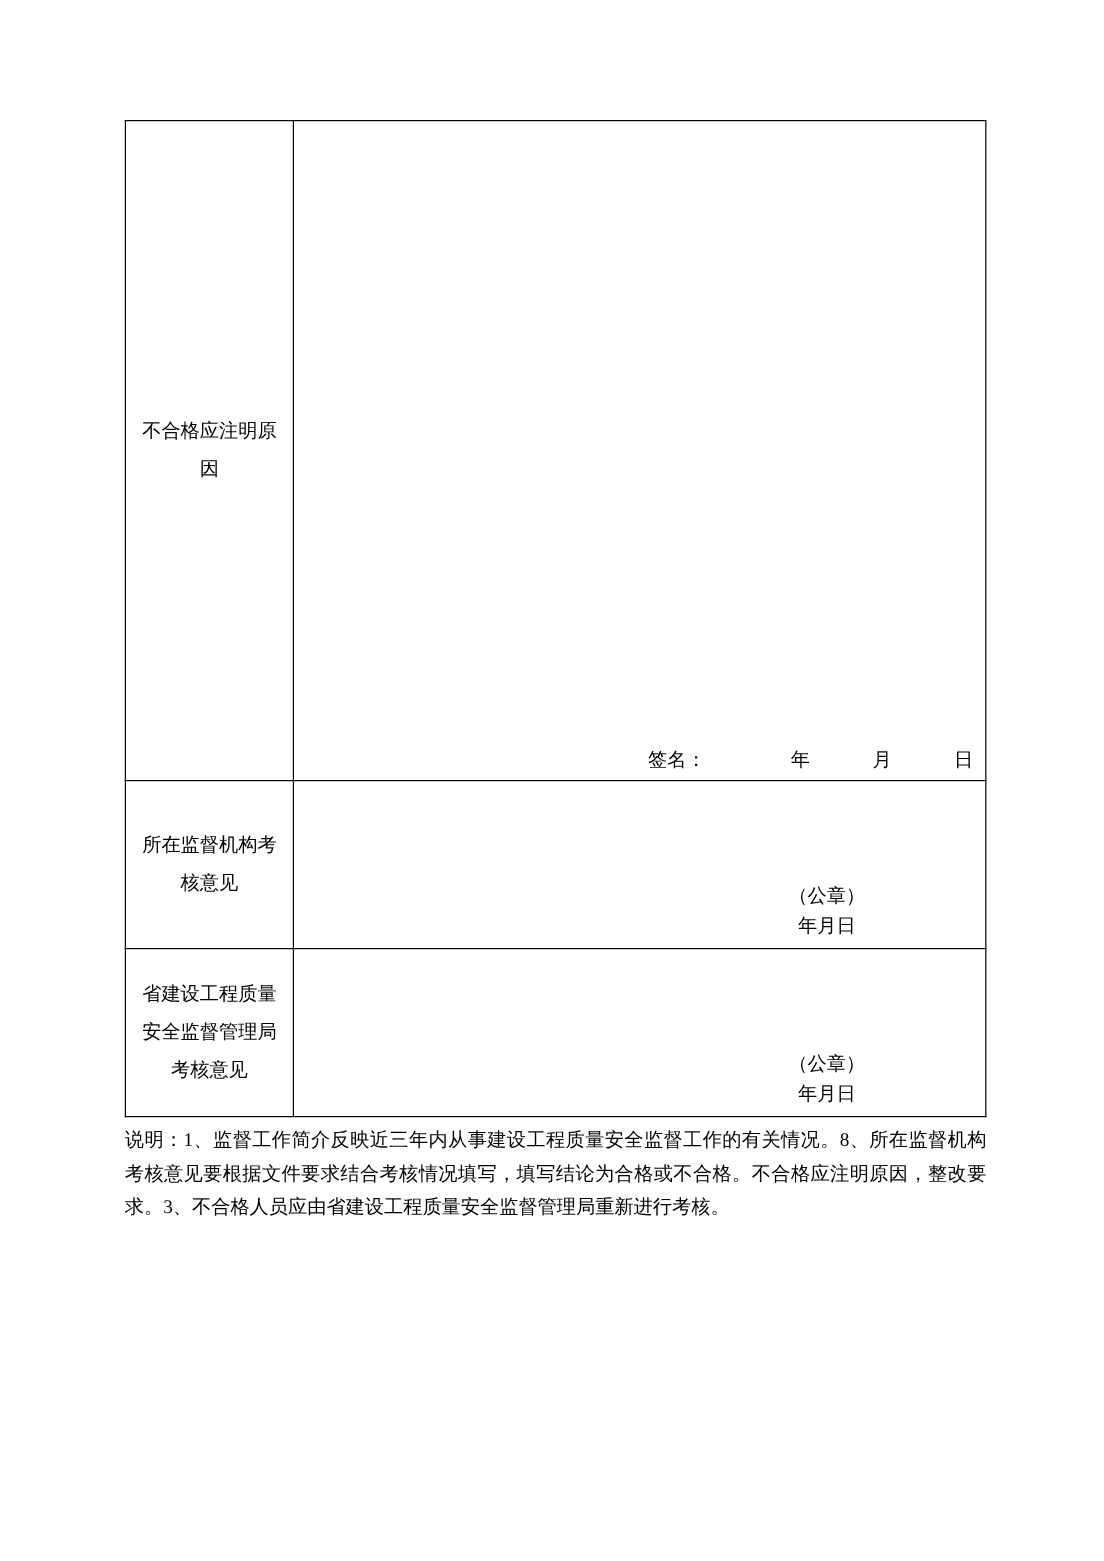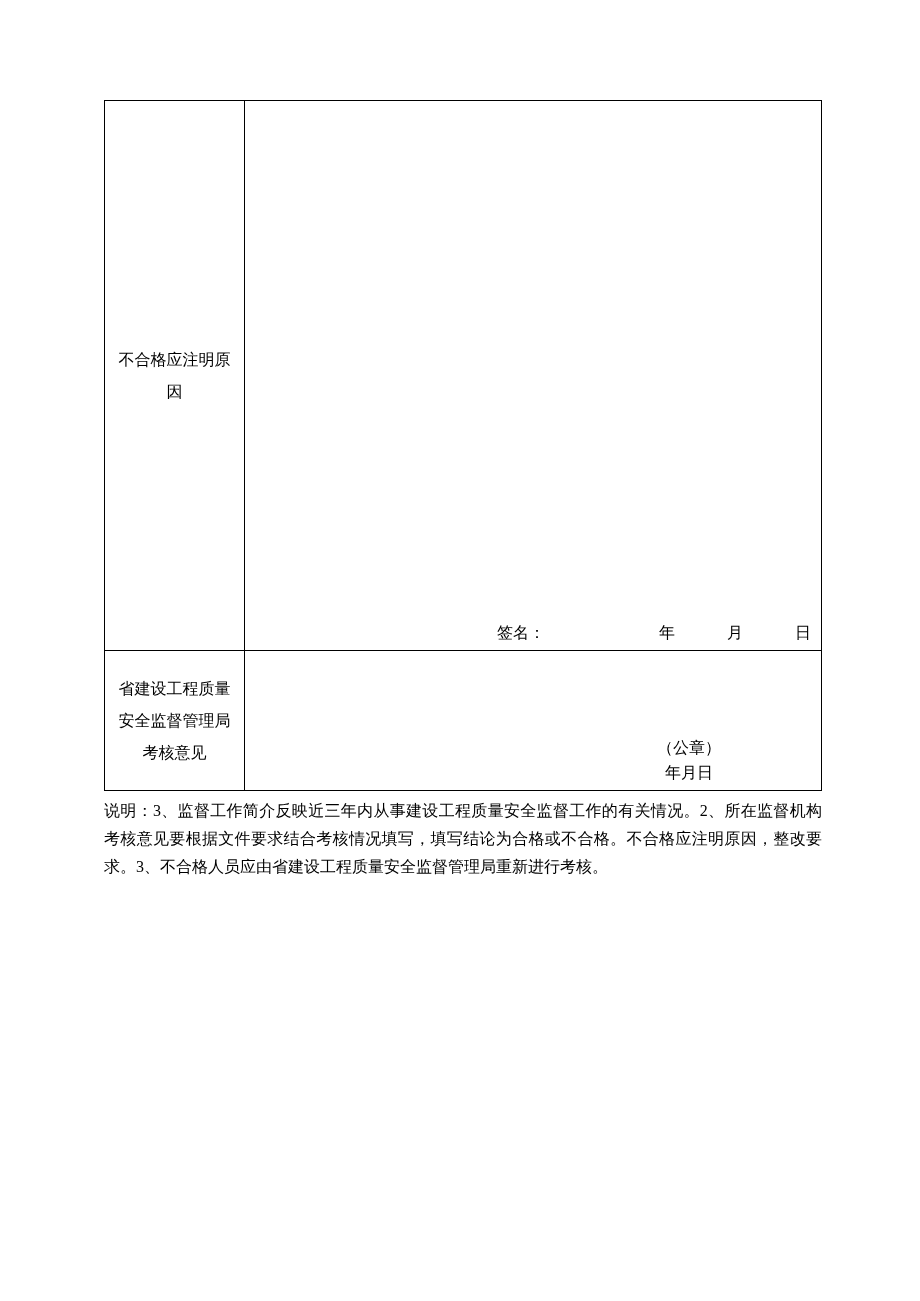--- a/index.html
+++ b/index.html
@@ -38,21 +38,21 @@
     .row3 { height: 140px; }
     .row4 { height: 135px; }
     .signature-line {
       position: absolute;
       bottom: 6px;
       right: 10px;
       left: 10px;
       text-align: right;
       letter-spacing: 0;
     }
-    .signature-line span.sig-label { display:inline-block; margin-right: 110px; }
+    .signature-line span.sig-label { display:inline-block; margin-right: 67px; }
     .signature-line span.y { display:inline-block; margin-right: 48px; }
     .signature-line span.m { display:inline-block; margin-right: 48px; }
     .signature-line span.d { display:inline-block; }
     .seal-block {
       position: absolute;
       bottom: 4px;
       right: 100px;
       text-align: center;
       line-height: 1.6;
     }
@@ -71,25 +71,34 @@
     <td class="label-cell">不合格应注明原因</td>
     <td class="content-cell">
       <div class="signature-line">
         <span class="sig-label">签名：</span>
         <span class="y">年</span>
         <span class="m">月</span>
         <span class="d">日</span>
       </div>
     </td>
   </tr>
+  <tr class="row2">
+    <td class="label-cell">所在监督机构考核意见</td>
+    <td class="content-cell">
+      <div class="seal-block">
+        <div>（公章）</div>
+        <div>年月日</div>
+      </div>
+    </td>
+  </tr>
   <tr class="row3">
     <td class="label-cell">省建设工程质量安全监督管理局考核意见</td>
     <td class="content-cell">
       <div class="seal-block">
         <div>（公章）</div>
         <div>年月日</div>
       </div>
     </td>
   </tr>
 </tbody>
   </table>
 
-<p class="footnote">说明：3、监督工作简介反映近三年内从事建设工程质量安全监督工作的有关情况。2、所在监督机构考核意见要根据文件要求结合考核情况填写，填写结论为合格或不合格。不合格应注明原因，整改要求。3、不合格人员应由省建设工程质量安全监督管理局重新进行考核。</p>
+<p class="footnote">说明：1、监督工作简介反映近三年内从事建设工程质量安全监督工作的有关情况。8、所在监督机构考核意见要根据文件要求结合考核情况填写，填写结论为合格或不合格。不合格应注明原因，整改要求。3、不合格人员应由省建设工程质量安全监督管理局重新进行考核。</p>
 
 </body></html>

